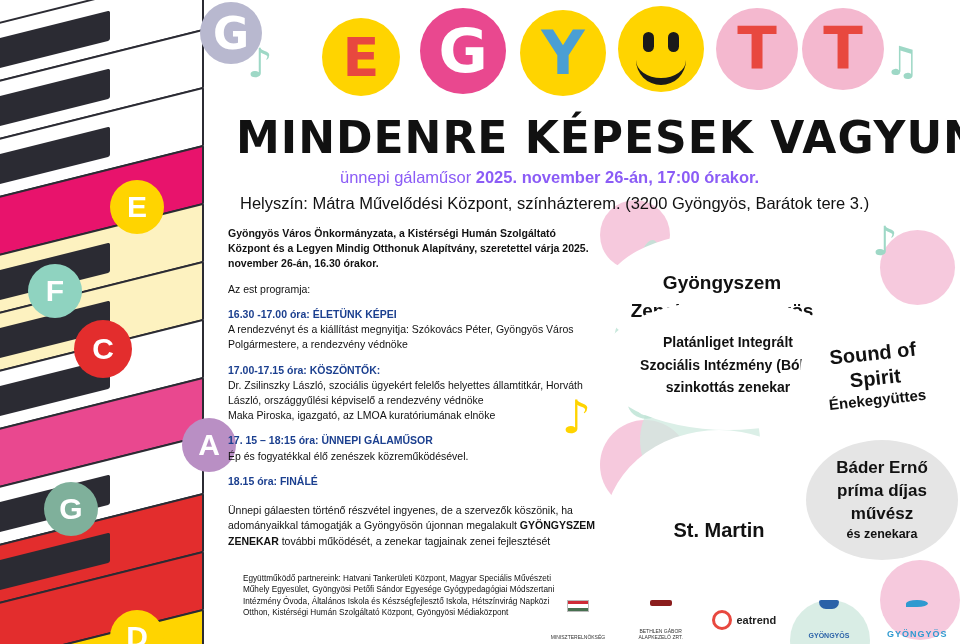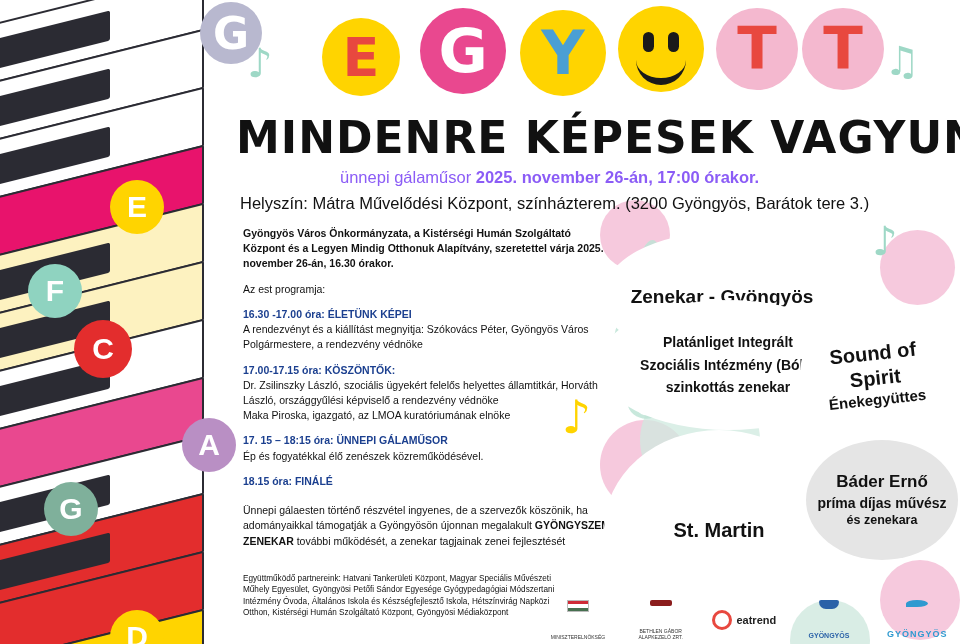--- a/index.html
+++ b/index.html
@@ -34,21 +34,21 @@
      border-bottom:7px solid #1a1a1a;border-radius:0 0 40px 40px;}
 
   .title-main{position:absolute;left:236px;top:112px;width:700px;
      font-family:"DejaVu Sans",sans-serif;font-weight:bold;font-size:44px;letter-spacing:1px;
      color:#111;white-space:nowrap;}
   .subtitle1{position:absolute;left:340px;top:168px;font-size:16.5px;color:#8b5cf6;}
   .subtitle1 b{font-weight:bold;}
   .subtitle2{position:absolute;left:240px;top:194px;font-size:16.5px;color:#111;}
 
   
-  .prog{position:absolute;left:243px;top:226px;width:370px;font-size:10.5px;line-height:1.45;color:#111;}
+  .prog{position:absolute;left:228px;top:226px;width:370px;font-size:10.5px;line-height:1.45;color:#111;}
   .prog .bold{font-weight:bold;}
   .prog p{margin:0 0 10px 0;}
   .prog .headline{font-weight:bold;color:#1b3f8f;}
 
   
   .bubble{position:absolute;border-radius:50%;display:flex;flex-direction:column;
      align-items:center;justify-content:center;text-align:center;color:#111;}
   .bubble span{display:block;}
 
   
@@ -181,20 +181,21 @@
     <p><span class="headline">18.15 óra: FINÁLÉ</span></p>
 
     <p style="margin-top:14px;">
        <span>Ünnepi gálaesten történő részvétel ingyenes, de a szervezők köszönik, ha adományaikkal támogatják a Gyöngyösön újonnan megalakult</span>
        <b>GYÖNGYSZEM ZENEKAR</b><span> további működését, a zenekar tagjainak zenei fejlesztését</span></p>
   </div>
 
   <div class="partner">Együttműködő partnereink: Hatvani Tankerületi Központ, Magyar Speciális Művészeti Műhely Egyesület, Gyöngyösi Petőfi Sándor Egyesége Gyógypedagógiai Módszertani Intézmény Óvoda, Általános Iskola és Készségfejlesztő Iskola, Hétszínvirág Napközi Otthon, Kistérségi Humán Szolgáltató Központ, Gyöngyösi Médiaközpont</div>
 
   <div class="bubble" style="left:602px;top:232px;width:240px;height:130px;background:#ffffff;font-size:19px;font-weight:bold;line-height:1.5;">
+    <span>Gyöngyszem</span>
     <span>Zenekar - Gyöngyös</span>
   </div>
 
   <div class="bubble" style="left:598px;top:300px;width:260px;height:130px;background:#ffffff;font-size:14px;font-weight:bold;line-height:1.6;">
     <span>Platánliget Integrált</span>
     <span>Szociális Intézmény (Bóly)</span>
     <span>szinkottás zenekar</span>
   </div>
 
   <div class="bubble" style="left:800px;top:300px;width:150px;height:150px;background:#ffffff;font-size:20px;font-weight:bold;line-height:1.25;transform:rotate(-6deg);">
@@ -202,21 +203,21 @@
     <span>Spirit</span>
     <span style="font-size:15px;">Énekegyüttes</span>
   </div>
 
   <div class="bubble" style="left:604px;top:430px;width:230px;height:200px;background:#ffffff;font-size:20px;font-weight:bold;">
     <span>St. Martin</span>
   </div>
 
   <div class="bubble" style="left:806px;top:440px;width:152px;height:120px;background:#e5e5e5;font-size:17px;font-weight:bold;line-height:1.35;">
     <span>Báder Ernő</span>
-    <span style="font-size:14px;text-align:right;">príma díjas művész</span>
+    <span style="font-size:17px;">príma díjas művész</span>
     <span style="font-size:12.5px;">és zenekara</span>
   </div>
 
   <div class="logos">
     <div class="logo" style="width:70px;">
       <div style="width:20px;height:24px;background:linear-gradient(#ce2b37 33%,#ffffff 33% 66%,#477050 66%);border:1px solid #bbb;"></div>
       <div style="white-space:pre-line;font-size:5px;margin-top:2px;">MINISZTERELNÖKSÉG</div>
     </div>
     <div class="logo" style="width:76px;">
       <div style="width:22px;height:24px;background:#8b1d1d;border-radius:2px;"></div>

